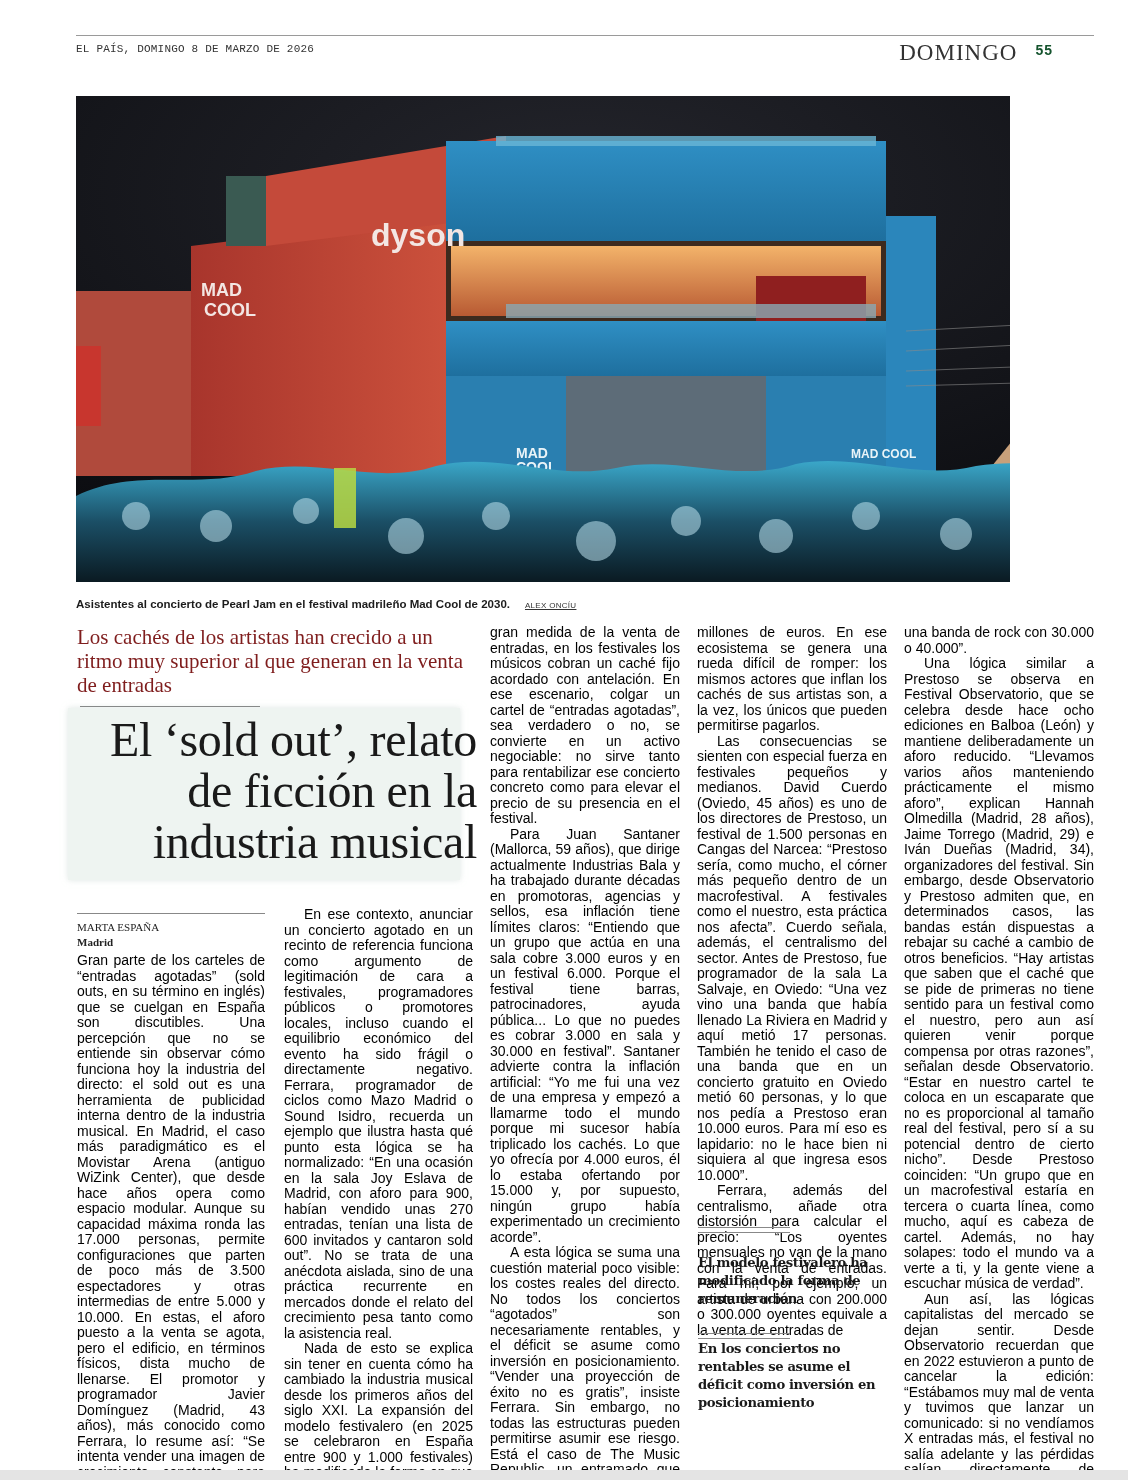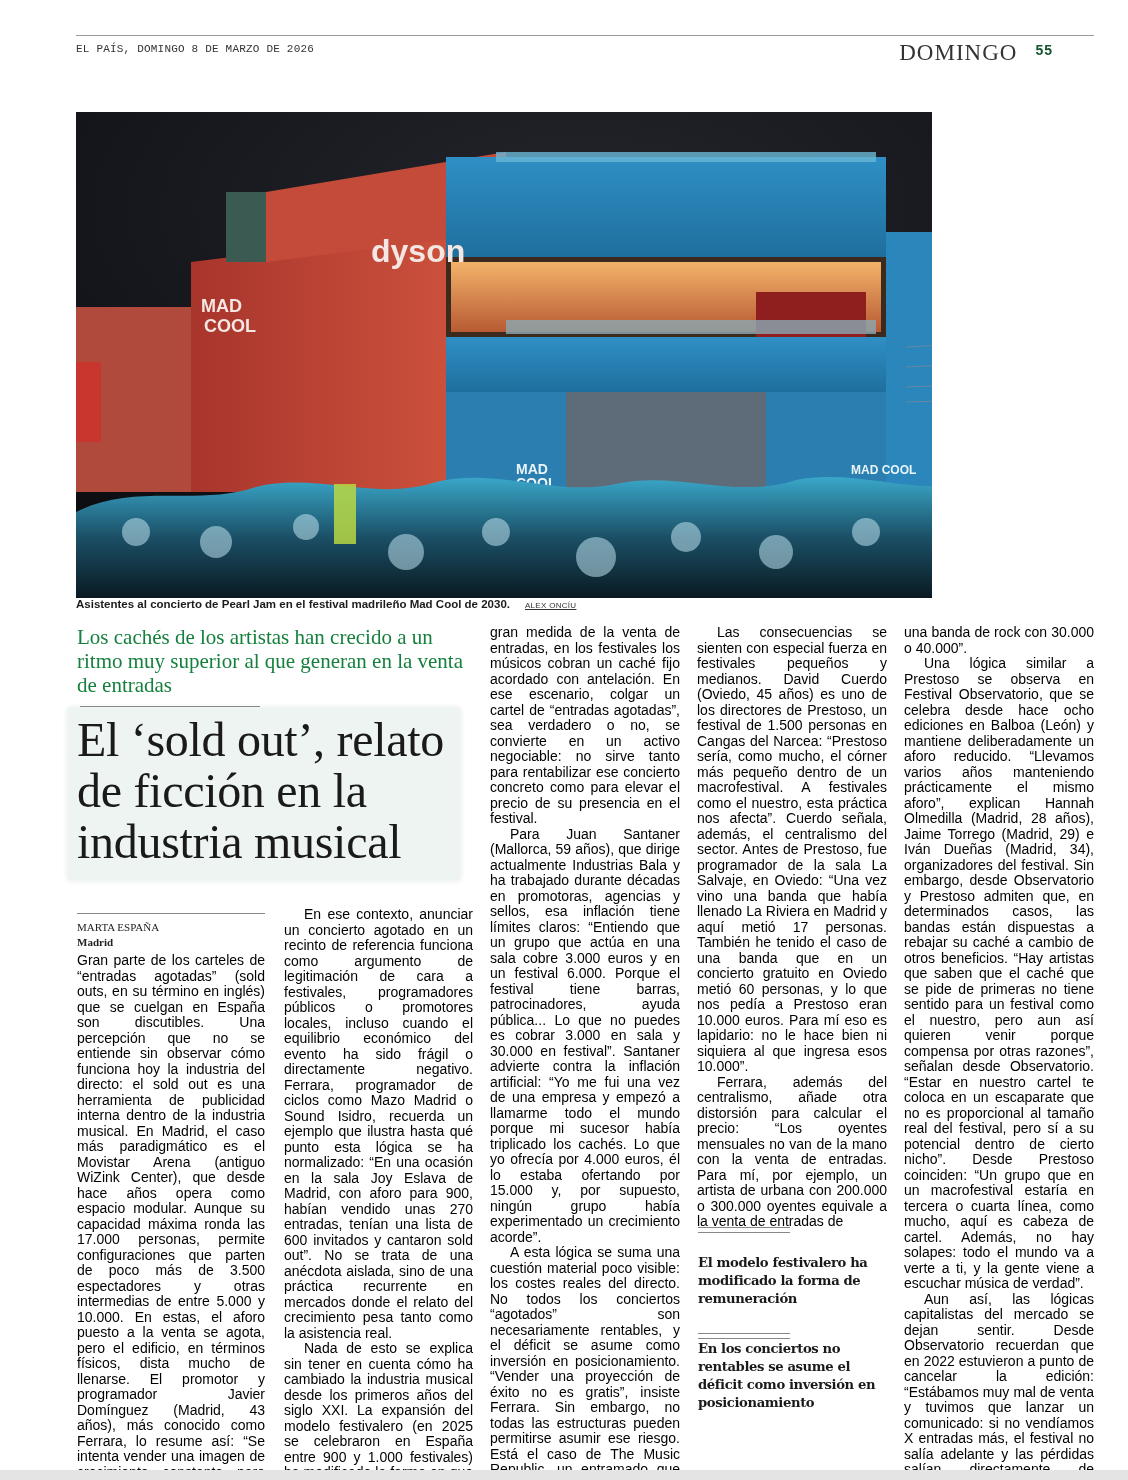--- a/index.html
+++ b/index.html
@@ -16,41 +16,41 @@
   }
   .section-name {
     right: 75px; top: 40px; font-family: "Liberation Serif", serif;
     font-size: 23px; letter-spacing: 1px; color: #333; font-weight: normal;
   }
   .section-name .page-num {
     font-family: "Liberation Sans", sans-serif; font-weight: bold;
     font-size: 14px; margin-left: 18px; vertical-align: 5px; color: #14532d;
   }
   .photo {
-    left: 76px; top: 112px; width: 856px; height: 486px; overflow: hidden;
+    left: 76px; top: 96px; width: 934px; height: 486px; overflow: hidden;
     background: #86efac;
   }
   .caption {
     left: 76px; top: 598px; font-family: "Liberation Sans", sans-serif;
     font-size: 11.5px; font-weight: bold; color: #1c1c1c;
   }
   .caption .credit { font-weight: normal; font-size: 8px; letter-spacing: 0.3px; margin-left: 15px; color: #333; text-decoration: underline; }
 
   .subtitle {
     left: 77px; top: 625px; width: 400px; font-family: "Liberation Serif", serif;
-    font-size: 21px; line-height: 24px; color: #15803d;
+    font-size: 21px; line-height: 24px; color: #7f1d1d;
   }
   .headline-rule { left: 80px; top: 706px; width: 180px; height: 1px; background: #777; }
   .headline-box {
     left: 68px; top: 708px; width: 392px; height: 172px;
     background: #eef4f1; box-shadow: 0 0 6px rgba(200,215,208,0.6);
   }
   .headline {
     left: 77px; top: 714px; width: 400px; font-family: "Liberation Serif", serif;
-    font-size: 48px; line-height: 51px; color: #1a1a1a; letter-spacing: -0.3px;
+    font-size: 48px; line-height: 51px; color: #1a1a1a; letter-spacing: -0.3px; text-align: right;
   }
   .byline-rule { left: 77px; top: 913px; width: 188px; height: 1px; background: #888; }
   .byline-author {
     left: 77px; top: 921px; font-family: "Liberation Serif", serif; font-size: 11px; color: #222;
   }
   .byline-place {
     left: 77px; top: 936px; font-family: "Liberation Serif", serif; font-size: 11px;
     font-weight: bold; color: #222;
   }
   .col {
@@ -186,20 +186,21 @@
 <div class="abs col col2">
   <p class="ind">En ese contexto, anunciar un concierto agotado en un recinto de referencia funciona como argumento de legitimación de cara a festivales, programadores públicos o promotores locales, incluso cuando el equilibrio económico del evento ha sido frágil o directamente negativo. Ferrara, programador de ciclos como Mazo Madrid o Sound Isidro, recuerda un ejemplo que ilustra hasta qué punto esta lógica se ha normalizado: “En una ocasión en la sala Joy Eslava de Madrid, con aforo para 900, habían vendido unas 270 entradas, tenían una lista de 600 invitados y cantaron sold out”. No se trata de una anécdota aislada, sino de una práctica recurrente en mercados donde el relato del crecimiento pesa tanto como la asistencia real.</p>
   <p class="ind">Nada de esto se explica sin tener en cuenta cómo ha cambiado la industria musical desde los primeros años del siglo XXI. La expansión del modelo festivalero (en 2025 se celebraron en España entre 900 y 1.000 festivales) ha modificado la forma en que se remunera a los artistas. A diferencia de los conciertos en sala, donde el ingreso depende en</p>
 </div>
 <div class="abs col col3">
   <p>gran medida de la venta de entradas, en los festivales los músicos cobran un caché fijo acordado con antelación. En ese escenario, colgar un cartel de “entradas agotadas”, sea verdadero o no, se convierte en un activo negociable: no sirve tanto para rentabilizar ese concierto concreto como para elevar el precio de su presencia en el festival.</p>
   <p class="ind">Para Juan Santaner (Mallorca, 59 años), que dirige actualmente Industrias Bala y ha trabajado durante décadas en promotoras, agencias y sellos, esa inflación tiene límites claros: “Entiendo que un grupo que actúa en una sala cobre 3.000 euros y en un festival 6.000. Porque el festival tiene barras, patrocinadores, ayuda pública... Lo que no puedes es cobrar 3.000 en sala y 30.000 en festival”. Santaner advierte contra la inflación artificial: “Yo me fui una vez de una empresa y empezó a llamarme todo el mundo porque mi sucesor había triplicado los cachés. Lo que yo ofrecía por 4.000 euros, él lo estaba ofertando por 15.000 y, por supuesto, ningún grupo había experimentado un crecimiento acorde”.</p>
   <p class="ind">A esta lógica se suma una cuestión material poco visible: los costes reales del directo. No todos los conciertos “agotados” son necesariamente rentables, y el déficit se asume como inversión en posicionamiento. “Vender una proyección de éxito no es gratis”, insiste Ferrara. Sin embargo, no todas las estructuras pueden permitirse asumir ese riesgo. Está el caso de The Music Republic, un entramado que combina agencia de representación con la propiedad de festivales como FIB, Festival de Les Arts o Viña Rock. En 2024, el fondo estadounidense KKR adquirió Superstruct Entertainment (propietaria de The Music Republic) por unos 1.300</p>
 </div>
 <div class="abs col col4">
+  <p>millones de euros. En ese ecosistema se genera una rueda difícil de romper: los mismos actores que inflan los cachés de sus artistas son, a la vez, los únicos que pueden permitirse pagarlos.</p>
   <p class="ind">Las consecuencias se sienten con especial fuerza en festivales pequeños y medianos. David Cuerdo (Oviedo, 45 años) es uno de los directores de Prestoso, un festival de 1.500 personas en Cangas del Narcea: “Prestoso sería, como mucho, el córner más pequeño dentro de un macrofestival. A festivales como el nuestro, esta práctica nos afecta”. Cuerdo señala, además, el centralismo del sector. Antes de Prestoso, fue programador de la sala La Salvaje, en Oviedo: “Una vez vino una banda que había llenado La Riviera en Madrid y aquí metió 17 personas. También he tenido el caso de una banda que en un concierto gratuito en Oviedo metió 60 personas, y lo que nos pedía a Prestoso eran 10.000 euros. Para mí eso es lapidario: no le hace bien ni siquiera al que ingresa esos 10.000”.</p>
   <p class="ind">Ferrara, además del centralismo, añade otra distorsión para calcular el precio: “Los oyentes mensuales no van de la mano con la venta de entradas. Para mí, por ejemplo, un artista de urbana con 200.000 o 300.000 oyentes equivale a la venta de entradas de</p>
 </div>
 <div class="abs col col5">
   <p>una banda de rock con 30.000 o 40.000”.</p>
   <p class="ind">Una lógica similar a Prestoso se observa en Festival Observatorio, que se celebra desde hace ocho ediciones en Balboa (León) y mantiene deliberadamente un aforo reducido. “Llevamos varios años manteniendo prácticamente el mismo aforo”, explican Hannah Olmedilla (Madrid, 28 años), Jaime Torrego (Madrid, 29) e Iván Dueñas (Madrid, 34), organizadores del festival. Sin embargo, desde Observatorio y Prestoso admiten que, en determinados casos, las bandas están dispuestas a rebajar su caché a cambio de otros beneficios. “Hay artistas que saben que el caché que se pide de primeras no tiene sentido para un festival como el nuestro, pero aun así quieren venir porque compensa por otras razones”, señalan desde Observatorio. “Estar en nuestro cartel te coloca en un escaparate que no es proporcional al tamaño real del festival, pero sí a su potencial dentro de cierto nicho”. Desde Prestoso coinciden: “Un grupo que en un macrofestival estaría en tercera o cuarta línea, como mucho, aquí es cabeza de cartel. Además, no hay solapes: todo el mundo va a verte a ti, y la gente viene a escuchar música de verdad”.</p>
   <p class="ind">Aun así, las lógicas capitalistas del mercado se dejan sentir. Desde Observatorio recuerdan que en 2022 estuvieron a punto de cancelar la edición: “Estábamos muy mal de venta y tuvimos que lanzar un comunicado: si no vendíamos X entradas más, el festival no salía adelante y las pérdidas salían directamente de nuestro bolsillo. Siempre se celebra el sold out, aunque muchas veces sea mentira, pero casi nunca se dice lo contrario”, señalan. “Y eso también forma parte de la realidad del directo”.</p>
 </div>
 
 <div class="abs pull-rule pull1-rule"></div>

